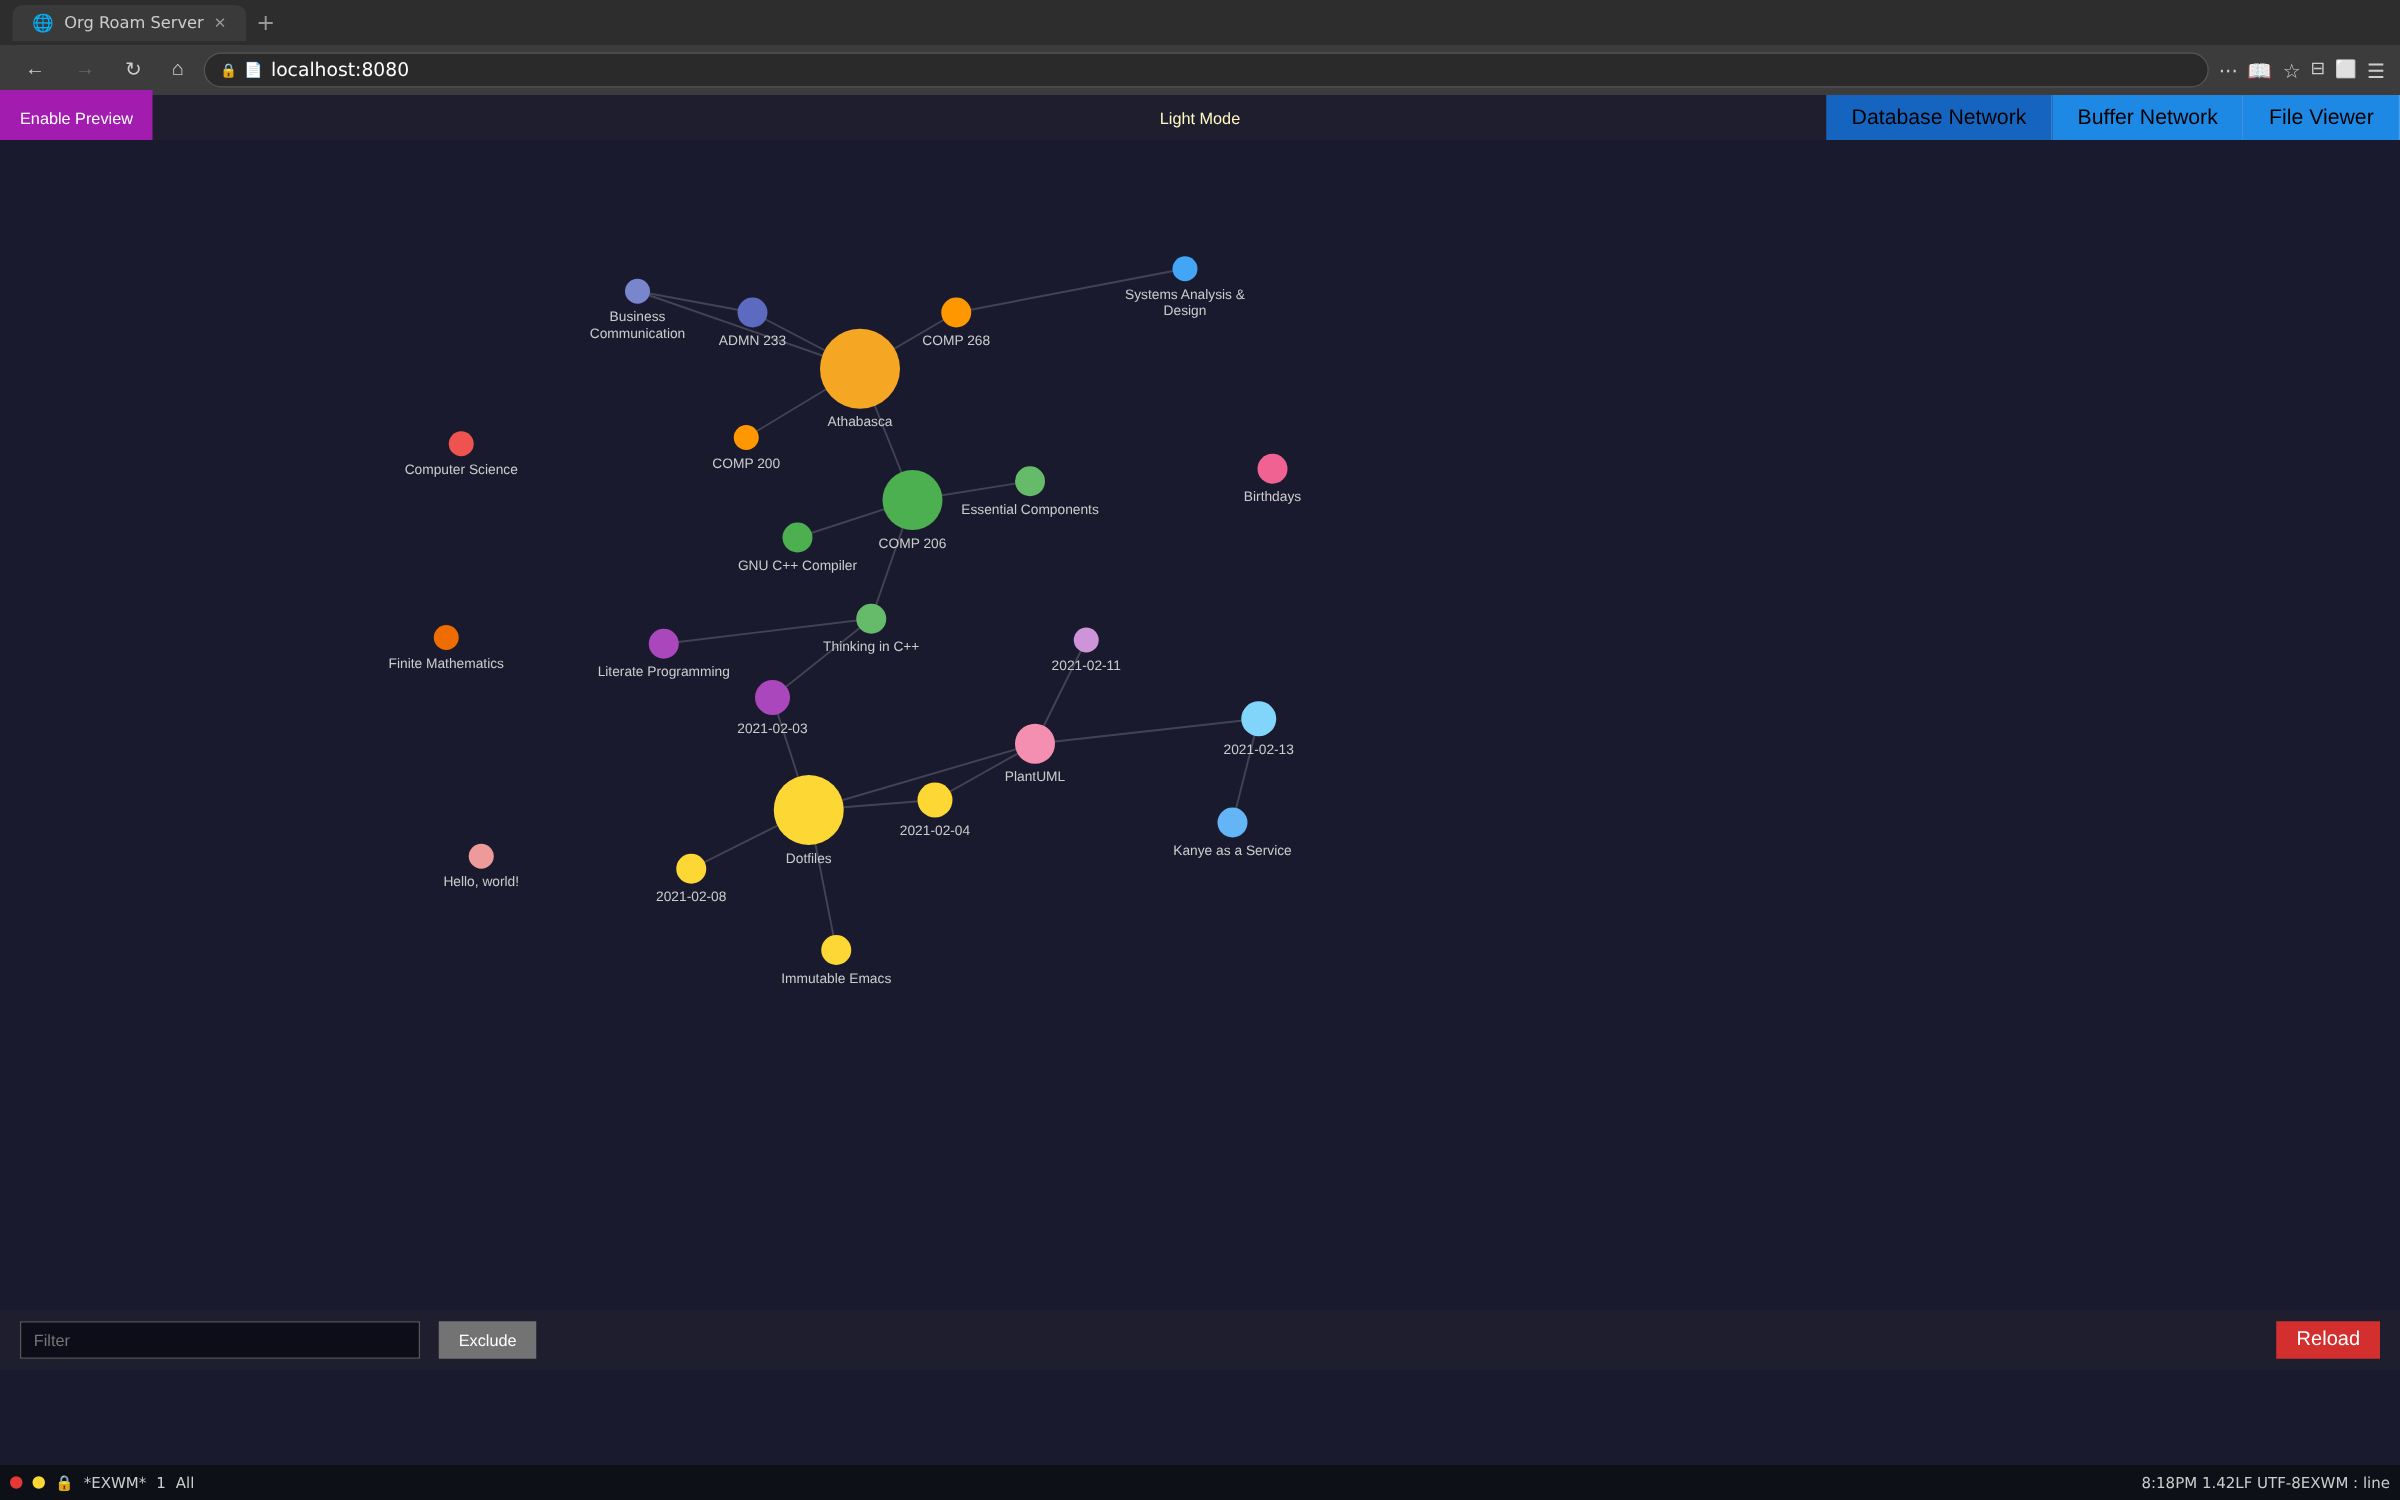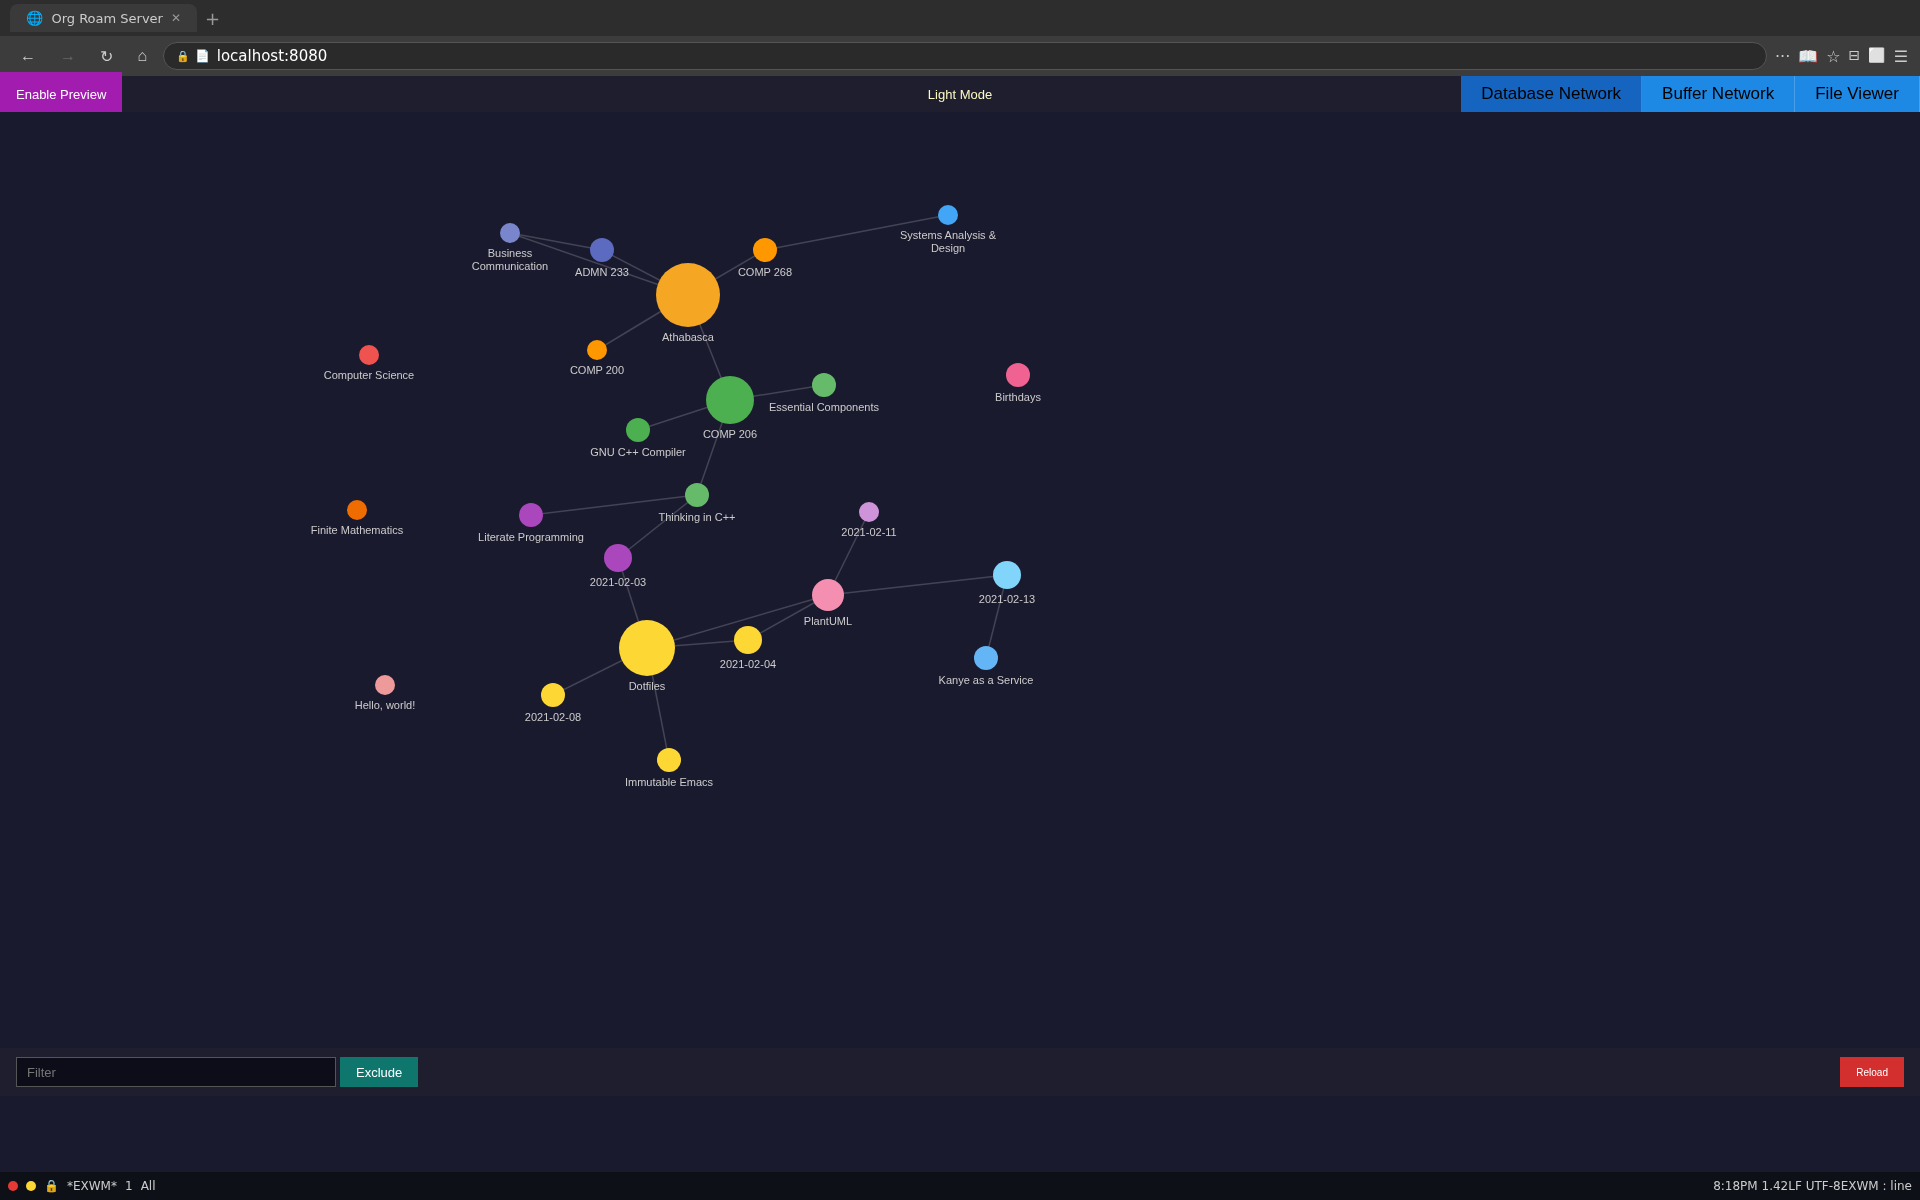--- a/index.html
+++ b/index.html
@@ -124,48 +124,48 @@
     .bottom-bar {
       position: absolute;
       bottom: 28px;
       left: 0;
       width: 100%;
       height: 48px;
       background: #1e1e2e;
       display: flex;
       align-items: center;
       padding: 0 16px;
-      gap: 4px;
+      gap: 15px;
     }
     .filter-input {
       background: #0d0d1a;
       border: 1px solid #555;
       color: #fff;
       height: 30px;
       width: 320px;
       padding: 0 10px;
       font-size: 13px;
     }
     .exclude-btn {
-      background: #0f766e;
+      background: #737373;
       color: #fff;
       border: none;
       height: 30px;
       padding: 0 16px;
       font-size: 13px;
       cursor: pointer;
     }
     .reload-btn {
       margin-left: auto;
       background: #d32f2f;
       color: #fff;
       border: none;
       height: 30px;
       padding: 0 16px;
-      font-size: 10px;
+      font-size: 16px;
       cursor: pointer;
       text-align: center;
     }
 
     
     .status-bar {
       position: absolute;
       bottom: 0;
       left: 0;
       width: 100%;

